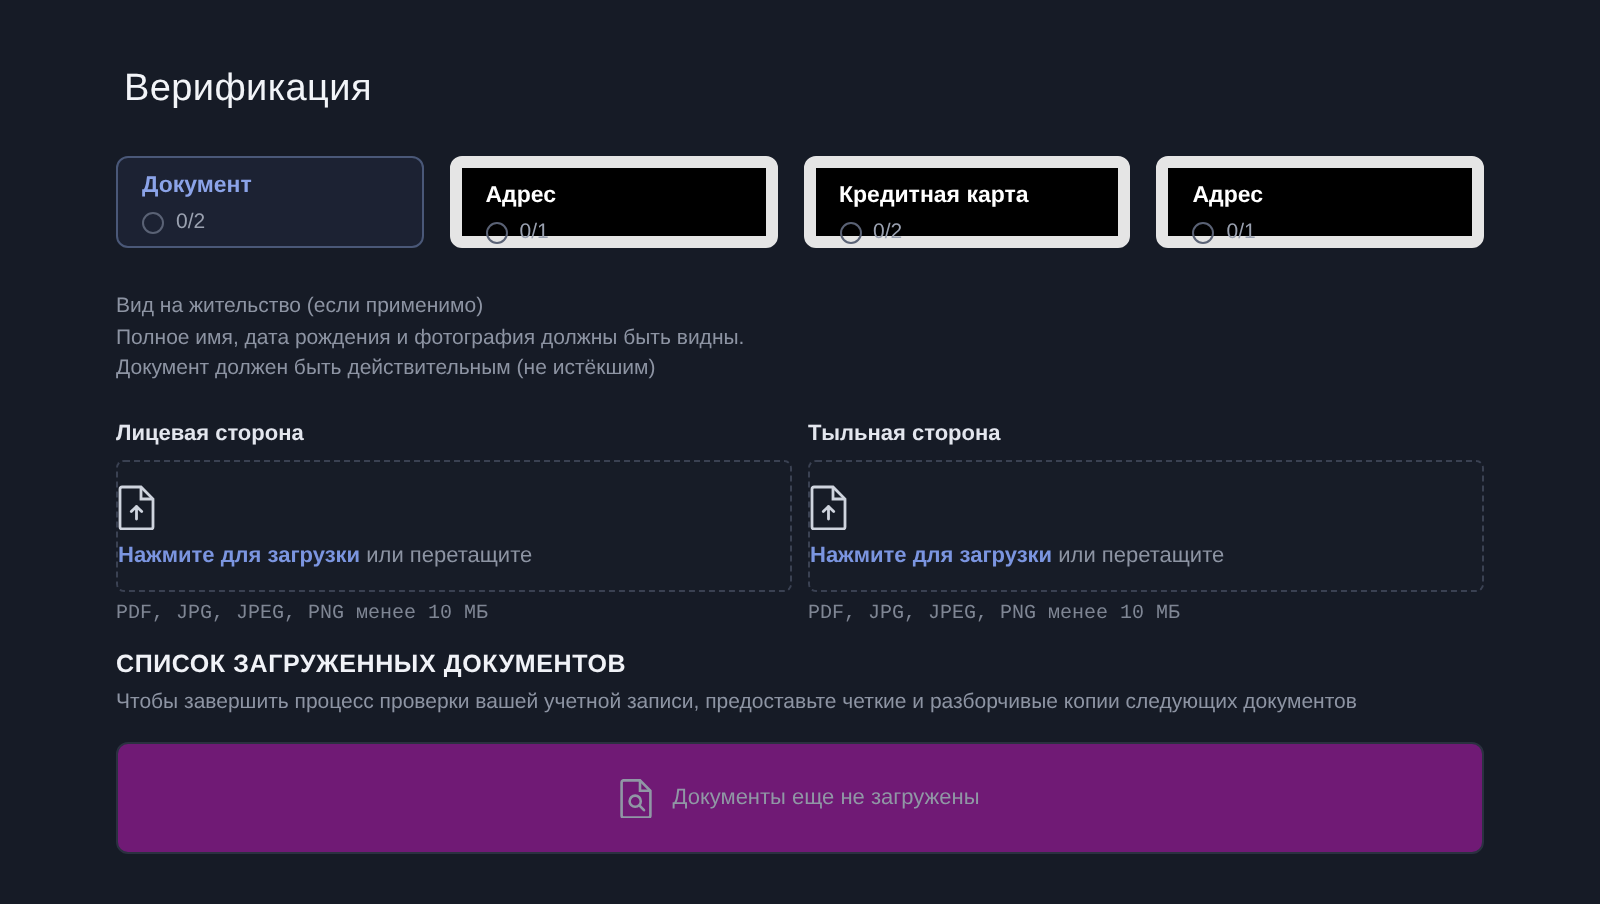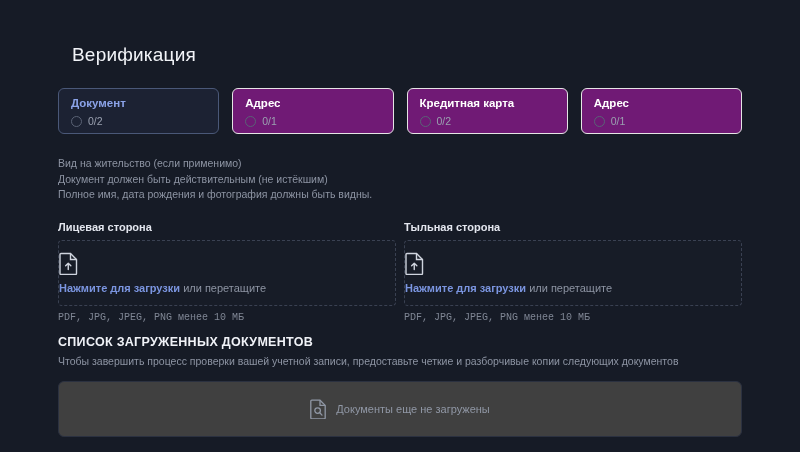--- a/index.html
+++ b/index.html
@@ -27,38 +27,38 @@
     left: 58px;
     top: 0;
     width: 684px;
   }
 
   
   .page-title {
     font-size: 19px;
     font-weight: 400;
     color: #f2f4f8;
-    margin: 14px;
+    margin: 4px;
     padding-top: 30px;
     letter-spacing: 0.2px;
   }
 
   
   .tabs {
     display: flex;
     gap: 13px;
     margin-top: 22px;
   }
   .tab {
     flex: 1 1 0;
     box-sizing: border-box;
     height: 46px;
     border-radius: 6px;
-    background: #701a75;
-    border: 1px solid #e5e5e5;
+    background: #000000;
+    border: 6px solid #e5e5e5;
     padding: 7px 12px 0 12px;
     cursor: pointer;
   }
   .tab.active {
     background: #1c2233;
     border: 1px solid #4a5878;
   }
   .tab-label {
     font-size: 11.5px;
     font-weight: bold;
@@ -167,21 +167,21 @@
     color: #8d94a3;
     margin-top: 6px;
     white-space: nowrap;
   }
   .docs-empty {
     box-sizing: border-box;
     margin-top: 14px;
     height: 56px;
     border: 1px solid #2b3140;
     border-radius: 6px;
-    background: #404040;
+    background: #701a75;
     display: flex;
     align-items: center;
     justify-content: center;
     gap: 9px;
   }
   .empty-text {
     font-size: 11px;
     color: #9097a5;
   }
   .empty-icon {
@@ -227,22 +227,22 @@
         <div class="tab-status">
           <span class="radio"></span>
           <span class="tab-count">0/1</span>
         </div>
       </div>
 
     </div>
 
     <div class="requirements">
       <div class="req-line">Вид на жительство (если применимо)</div>
+      <div class="req-line">Полное имя, дата рождения и фотография должны быть видны.</div>
       <div class="req-line">Документ должен быть действительным (не истёкшим)</div>
-      <div class="req-line">Полное имя, дата рождения и фотография должны быть видны.</div>
     </div>
 
     <div class="upload-row">
 
       <div class="upload-col">
         <div class="upload-title">Лицевая сторона</div>
         <div class="dropzone">
           <span class="dz-icon">
             <svg width="19" height="23" viewBox="0 0 19 23" fill="none">
               <path d="M2 1.5h9.5L17.5 7.5v14a1 1 0 0 1-1 1H2a1 1 0 0 1-1-1v-19a1 1 0 0 1 1-1z" stroke="#cfd4de" stroke-width="1.4" fill="none"></path>

